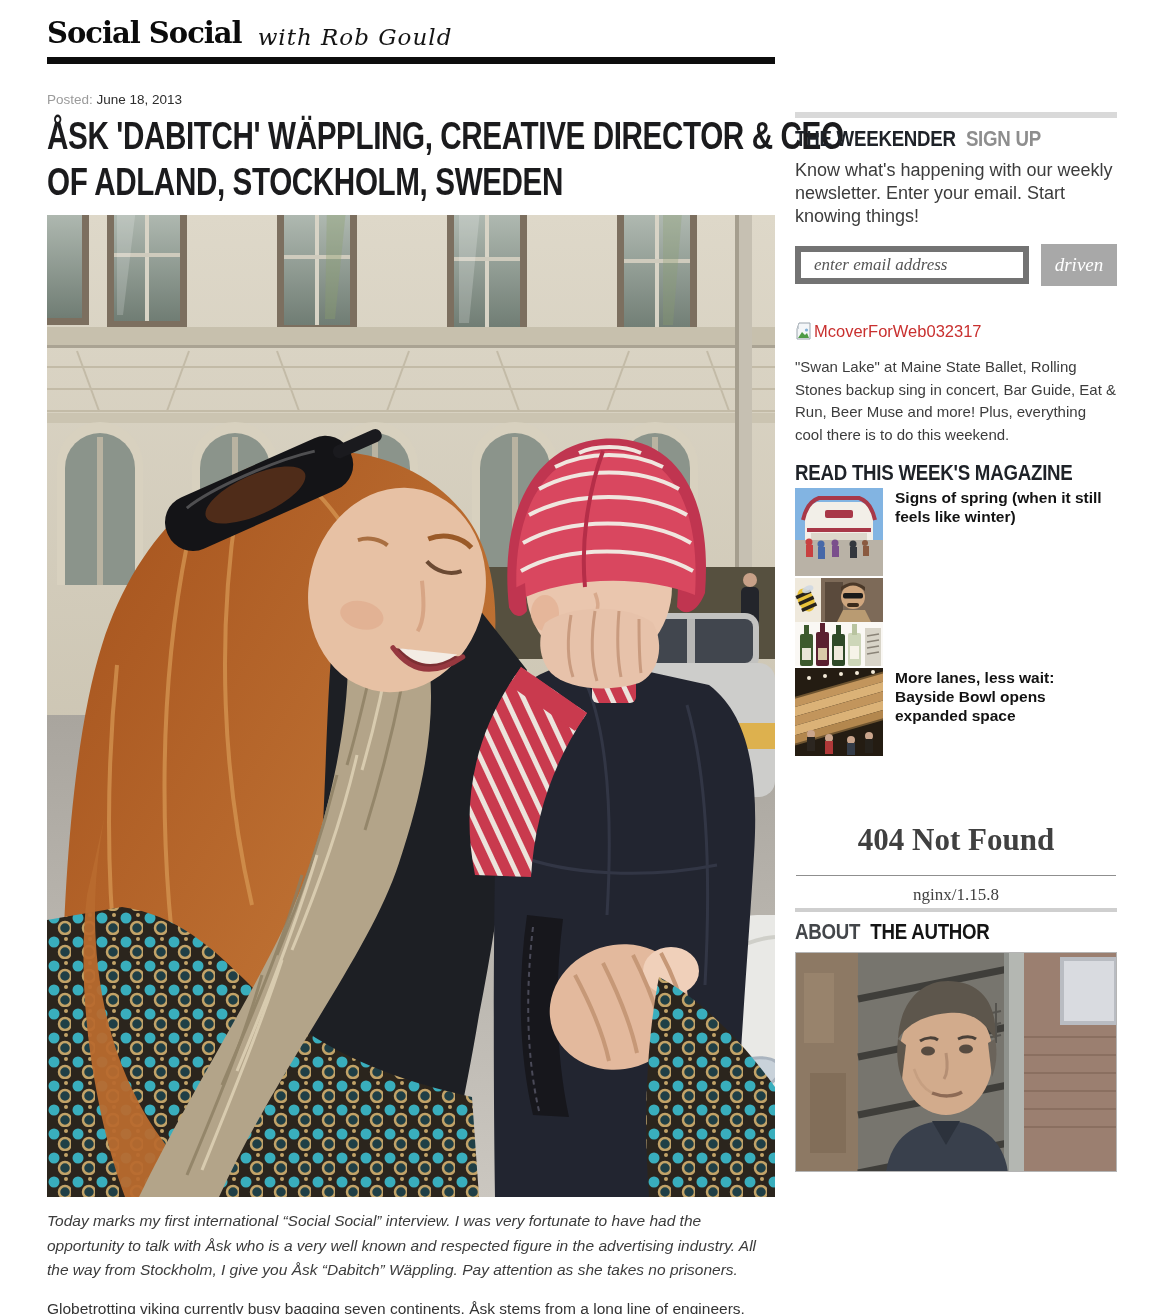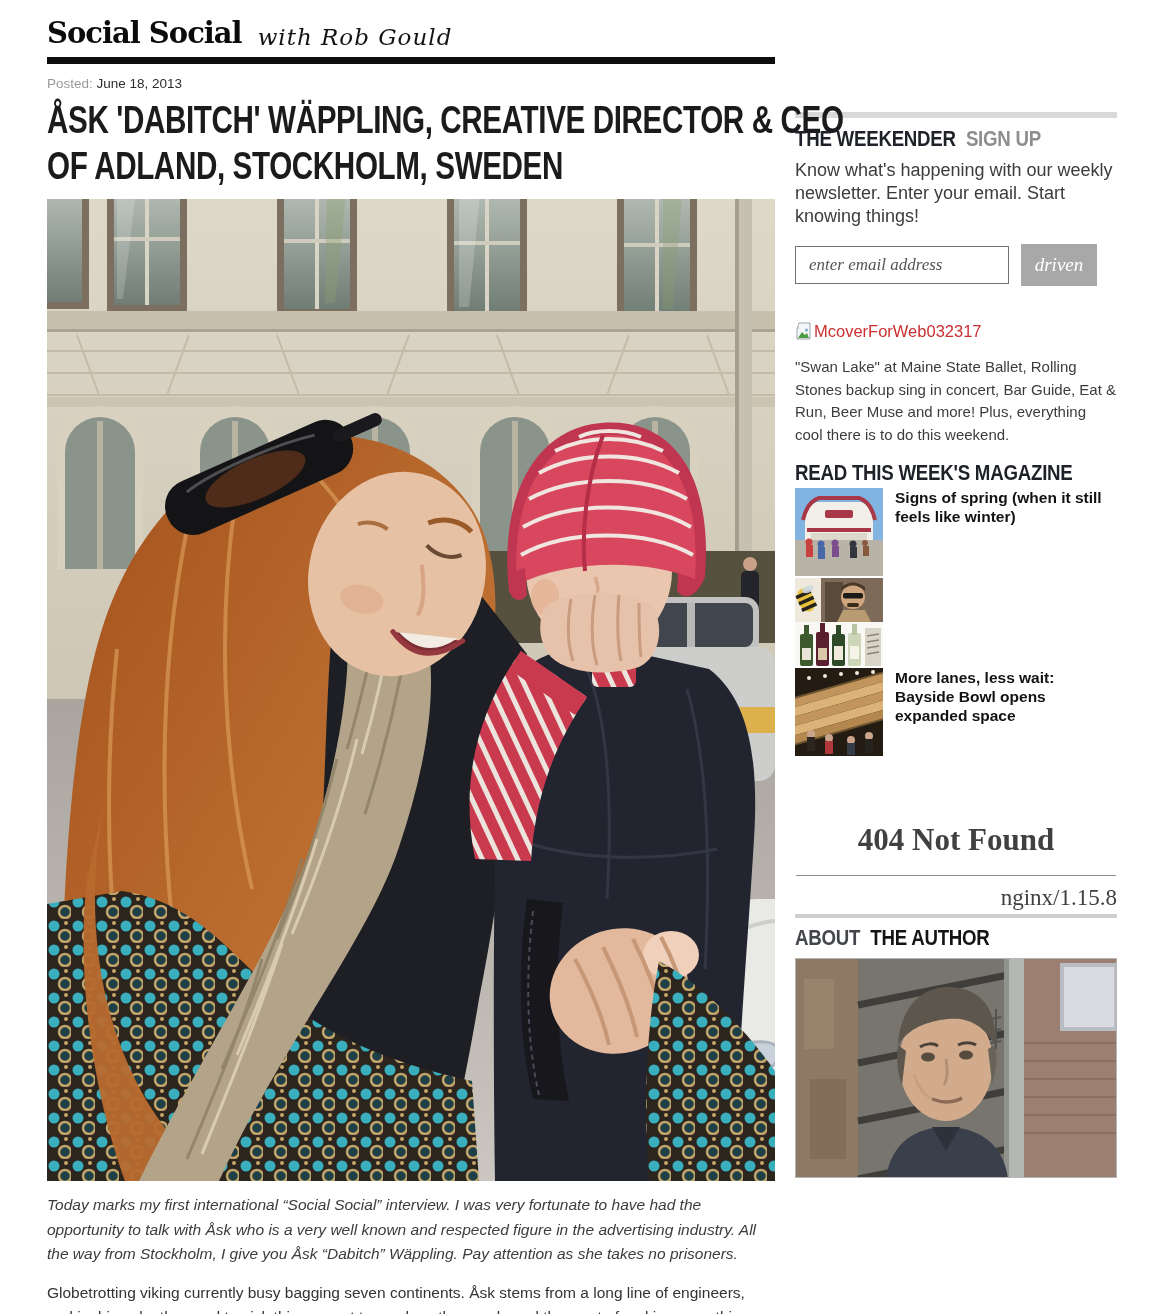--- a/index.html
+++ b/index.html
@@ -17,21 +17,21 @@
   .masthead-title {
     font-family:"DejaVu Serif", serif; font-weight:700; font-size:29px;
     letter-spacing:-1px; color:#0b0b0b;
   }
   .masthead-tagline {
     font-family:"DejaVu Serif", serif; font-style:italic; font-size:23px;
     color:#141414; margin-left:16px; letter-spacing:1px;
   }
   .masthead-rule { height:7px; background:#0d0d0d; margin-top:7px; }
 
-  .posted { margin-top:12px; font-size:13.5px; }
+  .posted { margin-top:28px; font-size:13.5px; }
   .posted-label { color:#9b9b9b; }
   .posted-date { color:#2d2d2d; }
 
   .article-title { margin-top:6px; }
   .article-title .tline {
     display:block; font-weight:700; font-size:38px; line-height:46px;
     color:#1b1b1d; letter-spacing:-0.5px; white-space:nowrap;
     transform:scaleX(0.78); transform-origin:left center;
   }
 
@@ -54,21 +54,21 @@
   }
   .sb-heading .hp { color:#1e2228; }
   .sb-heading .hs { color:#8e8e8e; margin-left:6px; }
   .sb-heading.about .hp { color:#43464a; }
   .sb-heading.about .hs { color:#141414; }
 
   .sb-blurb { font-size:18px; line-height:23px; color:#3c3c3c; margin-top:7px; }
 
   .signup-row { display:flex; margin-top:16px; align-items:center; }
   .email-input {
-    width:214px; height:38px; border:1px solid #737373; background:#fff;
+    width:234px; height:38px; border:6px solid #737373; background:#fff;
     font-family:"Liberation Serif", serif; font-style:italic; font-size:17px;
     color:#444; padding:0 13px; outline:none;
   }
   .email-input::placeholder { color:#555; opacity:1; }
   .submit-btn {
     width:76px; height:42px; margin-left:12px; background:#a8a8a8; border:none;
     color:#fff; font-family:"Liberation Serif", serif; font-style:italic;
     font-size:19px; cursor:pointer;
   }
 
@@ -82,21 +82,21 @@
   .mag-item { display:flex; margin-top:2px; cursor:pointer; }
   .thumb { flex:0 0 88px; width:88px; height:88px; overflow:hidden; }
   .mag-title {
     margin-left:12px; font-weight:700; font-size:15.5px; line-height:19px;
     color:#121212;
   }
 
   .embed-404 { margin-top:66px; font-family:"Liberation Serif", serif; color:#404040; }
   .embed-404 .e404-title { font-size:31px; font-weight:700; text-align:center; margin:0; }
   .embed-404 hr { border:none; border-top:1px solid #8f8f8f; margin:17px 1px 9px; }
-  .embed-404 .server { text-align:right; font-size:23px; }
+  .embed-404 .server { text-align:center; font-size:17px; }
 
   .pinterest {
     display:inline-block; margin-top:152px; font-family:"Liberation Serif", serif;
     font-size:20.5px; color:#2230c8; text-decoration:underline; cursor:pointer;
   }
   .pinterest-rule { height:4px; background:#cfcfcf; margin-top:3px; }
 
   .about-heading { margin-top:7px; }
   .author-photo {
     margin-top:7px; width:322px; height:220px; border:1px solid #b5b5b5;

